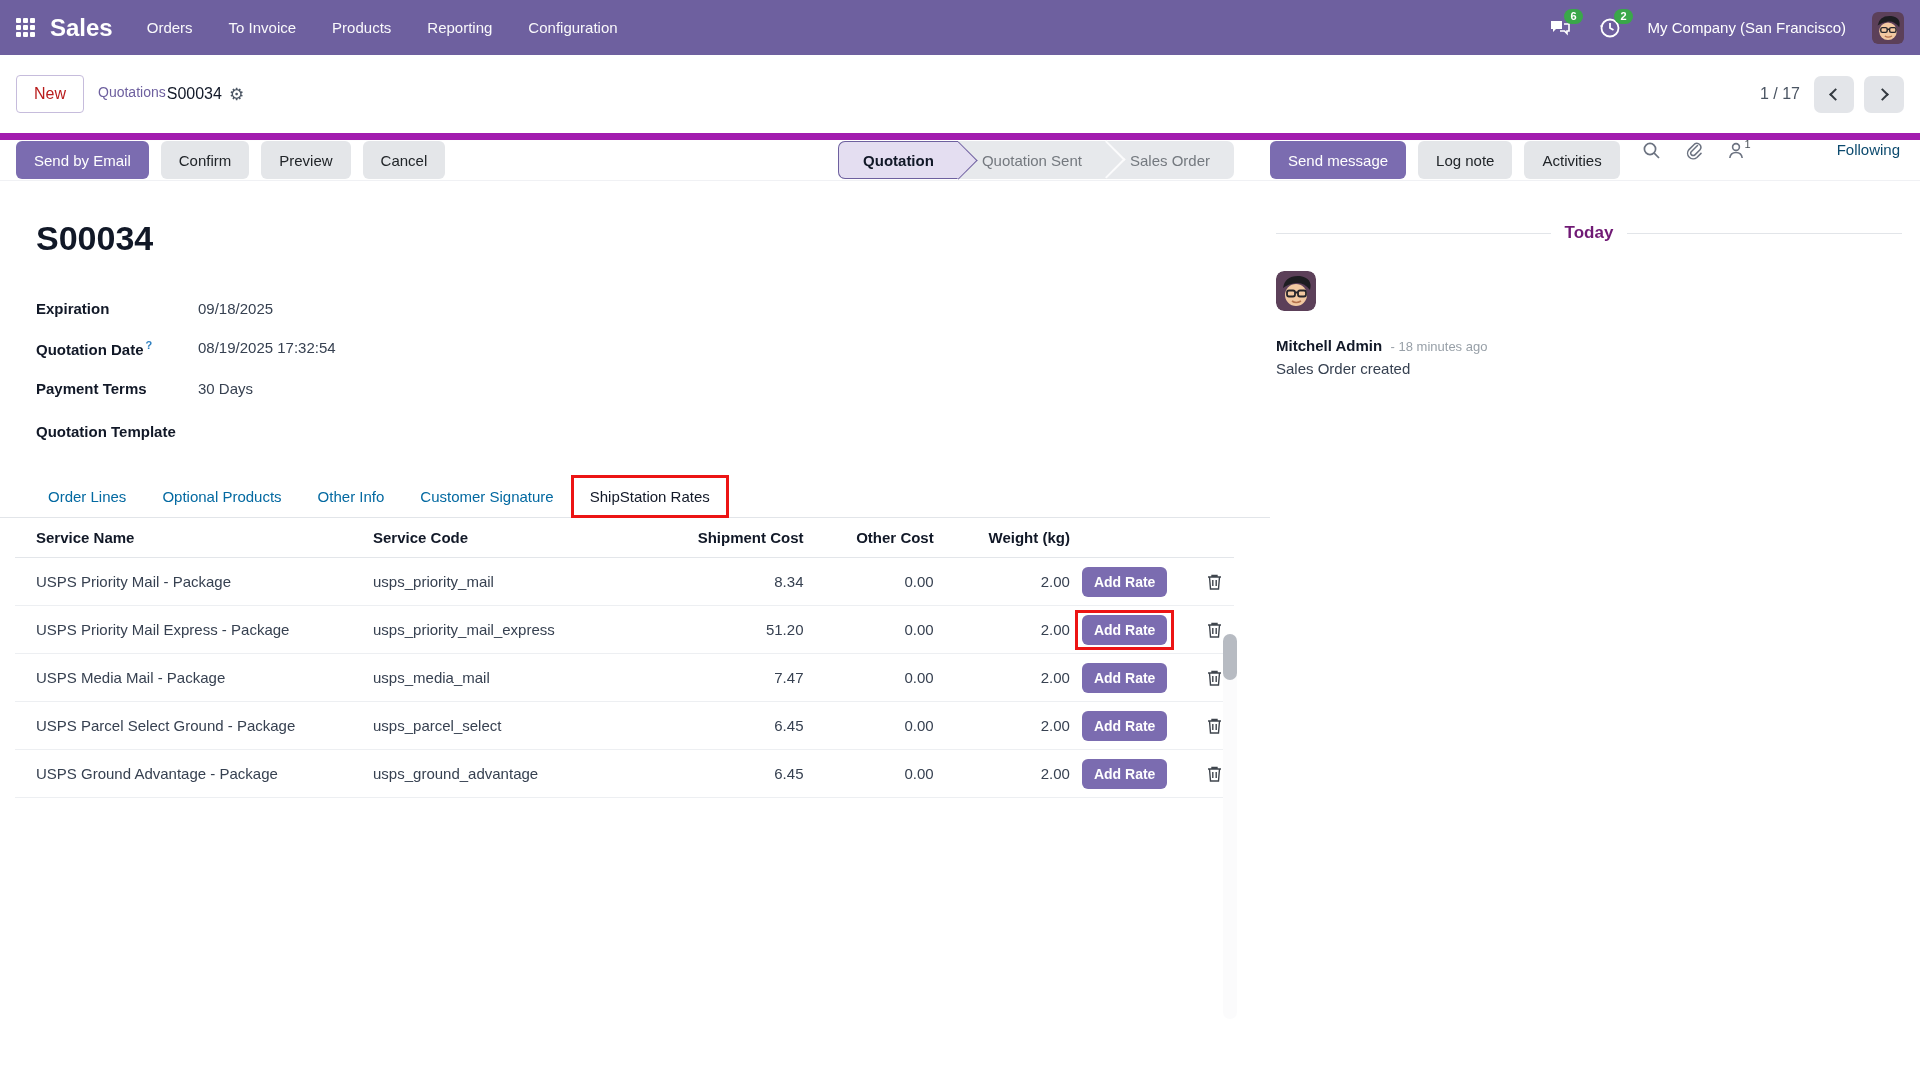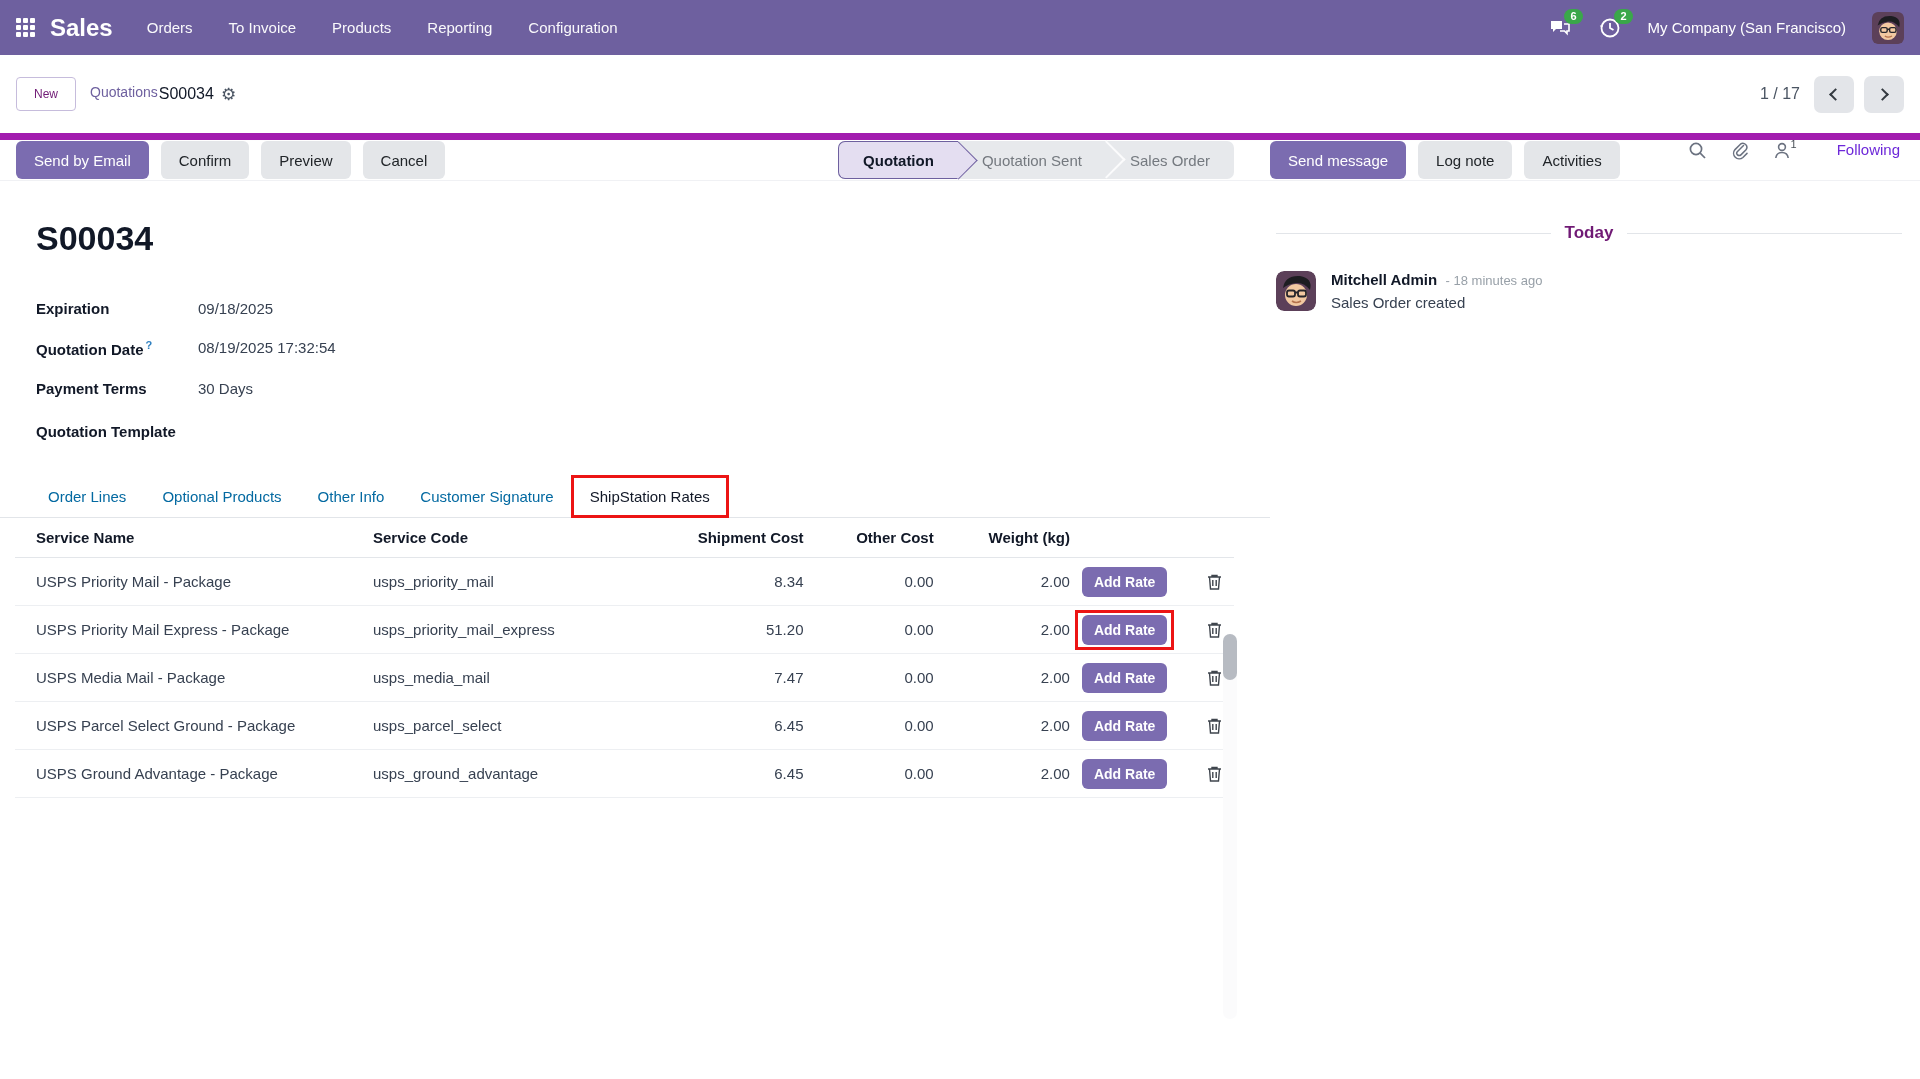--- a/index.html
+++ b/index.html
@@ -17,21 +17,21 @@
   .nav-item { color:rgba(255,255,255,.96); font-size:15px; cursor:pointer; }
   .nav-right { margin-left:auto; display:flex; align-items:center; gap:26px; }
   .nav-icon-wrap { position:relative; width:24px; height:24px; cursor:pointer; }
   .badge { position:absolute; top:-7px; right:-11px; background:#3aa74a; color:#fff;
     font-size:11px; font-weight:700; border-radius:10px; padding:1px 6px; line-height:13px; }
   .company { color:#fff; font-size:15px; }
   .nav-avatar { width:32px; height:32px; border-radius:6px; overflow:hidden; cursor:pointer; }
 
   
   .crumb-row { height:78px; display:flex; align-items:center; padding:0 16px; background:#fff; }
-  .btn-new { border:1px solid #c6bcdc; background:#fff; color:#701a75; font-size:12px;
+  .btn-new { border:1px solid #c6bcdc; background:#fff; color:#b91c1c; font-size:16px;
     padding:9px 17px; border-radius:4px; cursor:pointer; }
   .crumb-stack { margin-left:14px; display:flex; flex-direction:row; gap:1px; }
   .crumb-parent { color:#6e609f; font-size:14px; cursor:pointer; }
   .crumb-current { color:#111827; font-size:16px; display:flex; align-items:center; gap:7px; }
   .gear { color:#4b5563; font-size:17px; cursor:pointer; }
   .pager { margin-left:auto; display:flex; align-items:center; gap:10px;justify-content:flex-end; }
   .pager-count { color:#4b5563; font-size:16px; margin-right:4px; }
   .pager-btn { width:40px; height:37px; background:#e3e5e9; border:none; border-radius:7px;
     display:flex; align-items:center; justify-content:center; cursor:pointer; }
   .chev { width:9px; height:9px; border-left:2px solid #343a40; border-bottom:2px solid #343a40; }
@@ -57,21 +57,21 @@
   .step.active { background:#e4def1; color:#111827; font-weight:700; border:1px solid #6e609f;
     border-right:none; border-radius:7px 0 0 7px; z-index:3; }
   .step.active .arrow { background:#e4def1; border-top:1px solid #6e609f;
     border-right:1px solid #6e609f; z-index:4; }
   .step:last-child { border-radius:0 7px 7px 0; }
 
   .chatter-actions { width:650px; display:flex; align-items:flex-start; gap:12px; padding-right:18px; }
   .chat-icons { display:flex; align-items:center; gap:24px; margin-left:auto; margin-right:28px; }
   .icon-btn { background:none; border:none; cursor:pointer; display:flex; align-items:flex-start; padding:0; }
   .follower-sup { font-size:11px; color:#495057; margin-top:-3px; }
-  .following { color:#6d28d9; font-size:15px; cursor:pointer; margin-right:2px; }
+  .following { color:#0c4a6e; font-size:15px; cursor:pointer; margin-right:2px;margin-left:46px; }
 
   
   .content { display:flex; height:898px; }
   .form-area { width:1270px; position:relative; }
   .page-title { font-size:34px; font-weight:700; color:#111827; margin:38px 0 0 36px; }
 
   .info-grid { display:flex; margin-top:42px; }
   .col-left { width:608px; padding-left:36px; }
   .field-row { display:flex; margin-bottom:22px; }
   .field-label { width:177px; font-weight:700; color:#111827; font-size:15px; }
@@ -107,21 +107,21 @@
 
   .vscroll-track { position:absolute; right:33px; top:453px; width:14px; height:385px;
     background:#fbfbfc; border-radius:7px; }
   .vscroll-thumb { width:14px; height:46px; background:#b7bbc2; border-radius:7px; cursor:pointer; }
 
   
   .chatter { flex:1; padding:0 18px 0 6px; }
   .today-divider { display:flex; align-items:center; gap:14px; margin-top:42px; }
   .today-divider .line { flex:1; height:1px; background:#e2e5e9; }
   .today-label { color:#701a75; font-weight:700; font-size:17px; }
-  .message { display:flex; gap:15px; margin-top:28px; }
+  .message { display:flex; gap:26px; margin-top:28px;flex-direction:column; }
   .msg-avatar { width:40px; height:40px; border-radius:8px; overflow:hidden; flex-shrink:0; cursor:pointer; }
   .msg-author { font-weight:700; color:#111827; font-size:15px; }
   .msg-time { color:#98a0a8; font-size:13px; margin-left:4px; }
   .msg-body { margin-top:5px; color:#374151; font-size:15px; }
 
   svg { display:block; }
 </style>
 </head>
 <body>
 

